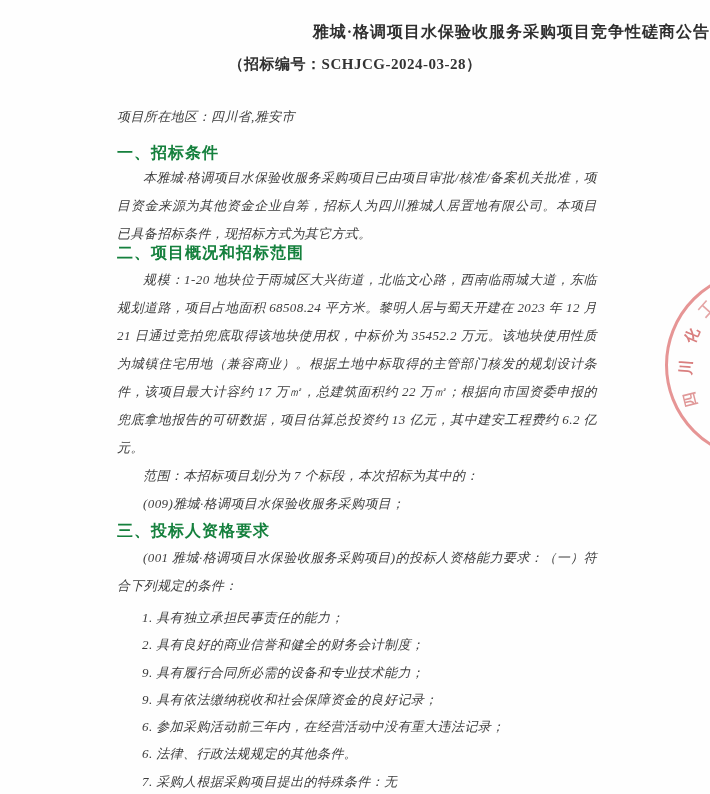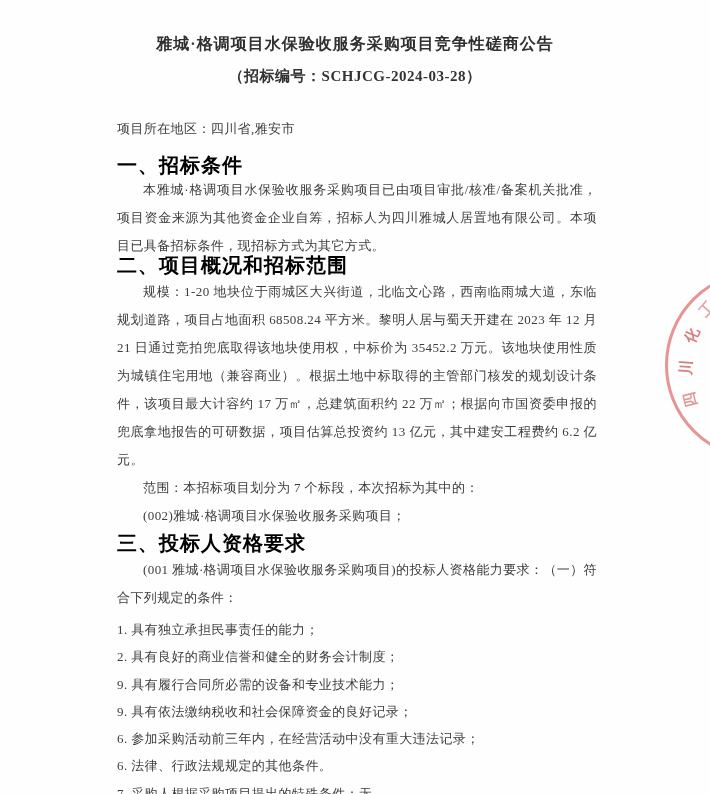--- a/index.html
+++ b/index.html
@@ -9,46 +9,46 @@
     overflow: hidden;
     position: relative;
     font-family: "Liberation Serif", serif;
     color: #3d3d3d;
   }
   .doc { position: relative; width: 710px; height: 794px; background: #fefefe; overflow: hidden; }
 
   .header { text-align: center; padding-top: 22px; }
   .title {
     font-size: 16px; font-weight: 700; color: #2f2f2f;
-    line-height: 20px; letter-spacing: 1px; margin: 12px;
+    line-height: 20px; letter-spacing: 1px; margin: 0; text-align: right;
   }
   .subtitle {
     font-size: 15px; font-weight: 600; color: #333333;
     line-height: 20px; margin-top: 12px; letter-spacing: 0.5px;
   }
 
   .content { margin: 0 113px 0 117px; text-align: justify; }
-  .content p { margin: 0; font-size: 13px; line-height: 28px; letter-spacing: 0.4px; }
+  .content p { margin: 0; font-size: 13px; line-height: 28px; letter-spacing: 0.4px; font-style: italic; }
   p.plain { text-indent: 0; }
   p.indent { text-indent: 2em; }
 
   .loc { margin-top: 32px !important; line-height: 22px !important; }
 
   h2.sec {
     font-family: "Liberation Sans", sans-serif;
-    font-size: 20px; font-weight: 700; color: #000000;
+    font-size: 16px; font-weight: 700; color: #15803d;
     margin: 0; line-height: 22px; letter-spacing: 1px;
     text-align: left;
   }
   .sec1 { margin-top: 14px !important; }
   .sec2 { margin-top: -6px !important; }
   .sec3 { margin-top: 2px !important; }
   .after-sec { margin-top: 2px !important; }
 
-  .req { margin-top: 4px; }
+  .req { margin-top: 4px; margin-left: 25px; }
   .req p { line-height: 27.3px; }
 
   
   .seal { position: absolute; top: 270px; left: 665px; width: 190px; height: 190px; pointer-events: none; }
   .seal-ring {
     position: absolute; inset: 0;
     border: 3.5px solid rgba(224, 122, 122, 0.8);
     border-radius: 50%;
     box-sizing: border-box;
   }
@@ -76,21 +76,21 @@
   <div class="content">
 
     <p class="plain loc">项目所在地区：四川省,雅安市</p>
 
     <h2 class="sec sec1">一、招标条件</h2>
     <p class="indent">本雅城·格调项目水保验收服务采购项目已由项目审批/核准/备案机关批准，项目资金来源为其他资金企业自筹，招标人为四川雅城人居置地有限公司。本项目已具备招标条件，现招标方式为其它方式。</p>
 
     <h2 class="sec sec2">二、项目概况和招标范围</h2>
     <p class="indent after-sec">规模：1-20 地块位于雨城区大兴街道，北临文心路，西南临雨城大道，东临规划道路，项目占地面积 68508.24 平方米。黎明人居与蜀天开建在 2023 年 12 月 21 日通过竞拍兜底取得该地块使用权，中标价为 35452.2 万元。该地块使用性质为城镇住宅用地（兼容商业）。根据土地中标取得的主管部门核发的规划设计条件，该项目最大计容约 17 万㎡，总建筑面积约 22 万㎡；根据向市国资委申报的兜底拿地报告的可研数据，项目估算总投资约 13 亿元，其中建安工程费约 6.2 亿元。</p>
     <p class="indent">范围：本招标项目划分为 7 个标段，本次招标为其中的：</p>
-    <p class="indent">(002)雅城·格调项目水保验收服务采购项目；</p>
+    <p class="indent">(009)雅城·格调项目水保验收服务采购项目；</p>
 
     <h2 class="sec sec3">三、投标人资格要求</h2>
     <p class="indent after-sec">(001 雅城·格调项目水保验收服务采购项目)的投标人资格能力要求：（一）符合下列规定的条件：</p>
 
     <div class="req">
       <p class="plain">1. 具有独立承担民事责任的能力；</p>
       <p class="plain">2. 具有良好的商业信誉和健全的财务会计制度；</p>
       <p class="plain">9. 具有履行合同所必需的设备和专业技术能力；</p>
       <p class="plain">9. 具有依法缴纳税收和社会保障资金的良好记录；</p>
       <p class="plain">6. 参加采购活动前三年内，在经营活动中没有重大违法记录；</p>

